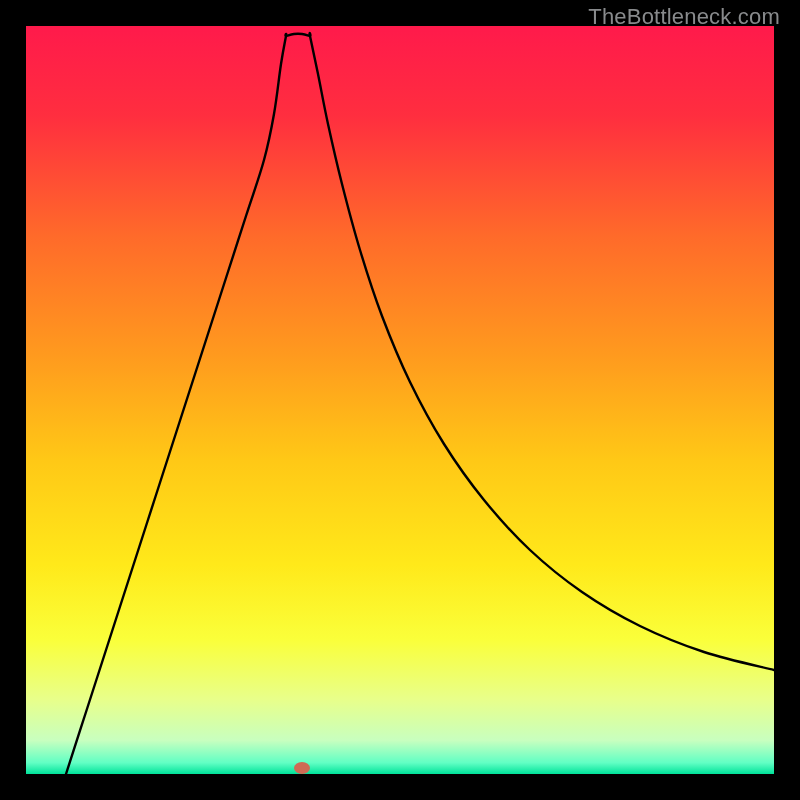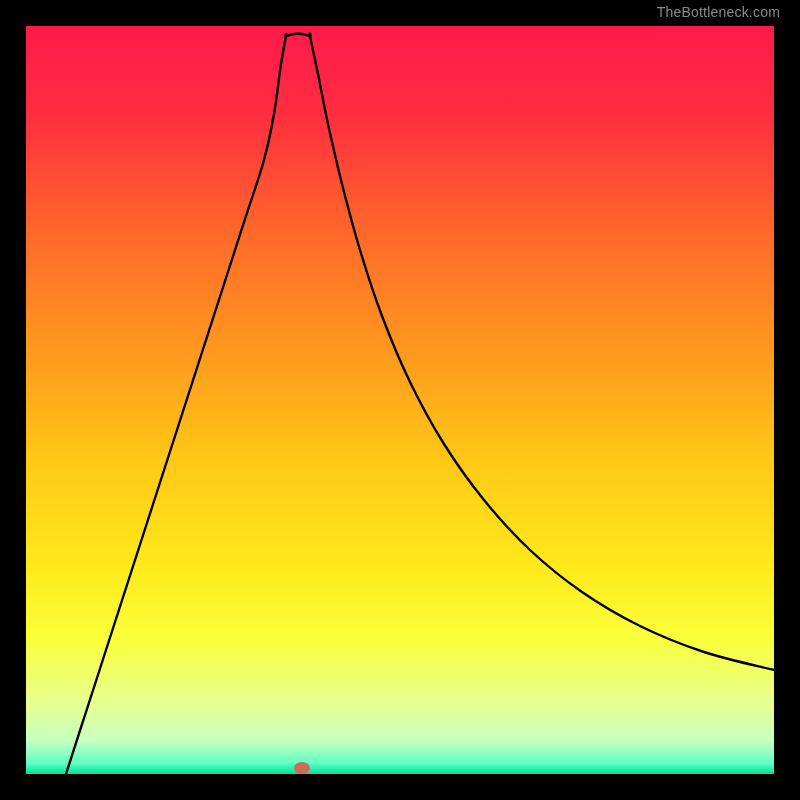--- a/index.html
+++ b/index.html
@@ -16,21 +16,21 @@
     top: 0;
     width: 800px;
     height: 800px;
     background: #000;
   }
   .watermark {
     position: absolute;
     top: 4px;
     right: 20px;
     font-family: Arial, Helvetica, sans-serif;
-    font-size: 14px;
+    font-size: 22px;
     color: #888a8c;
     letter-spacing: 0.2px;
   }
   .plot {
     position: absolute;
     left: 26px;
     top: 26px;
     width: 748px;
     height: 748px;
     overflow: hidden;

